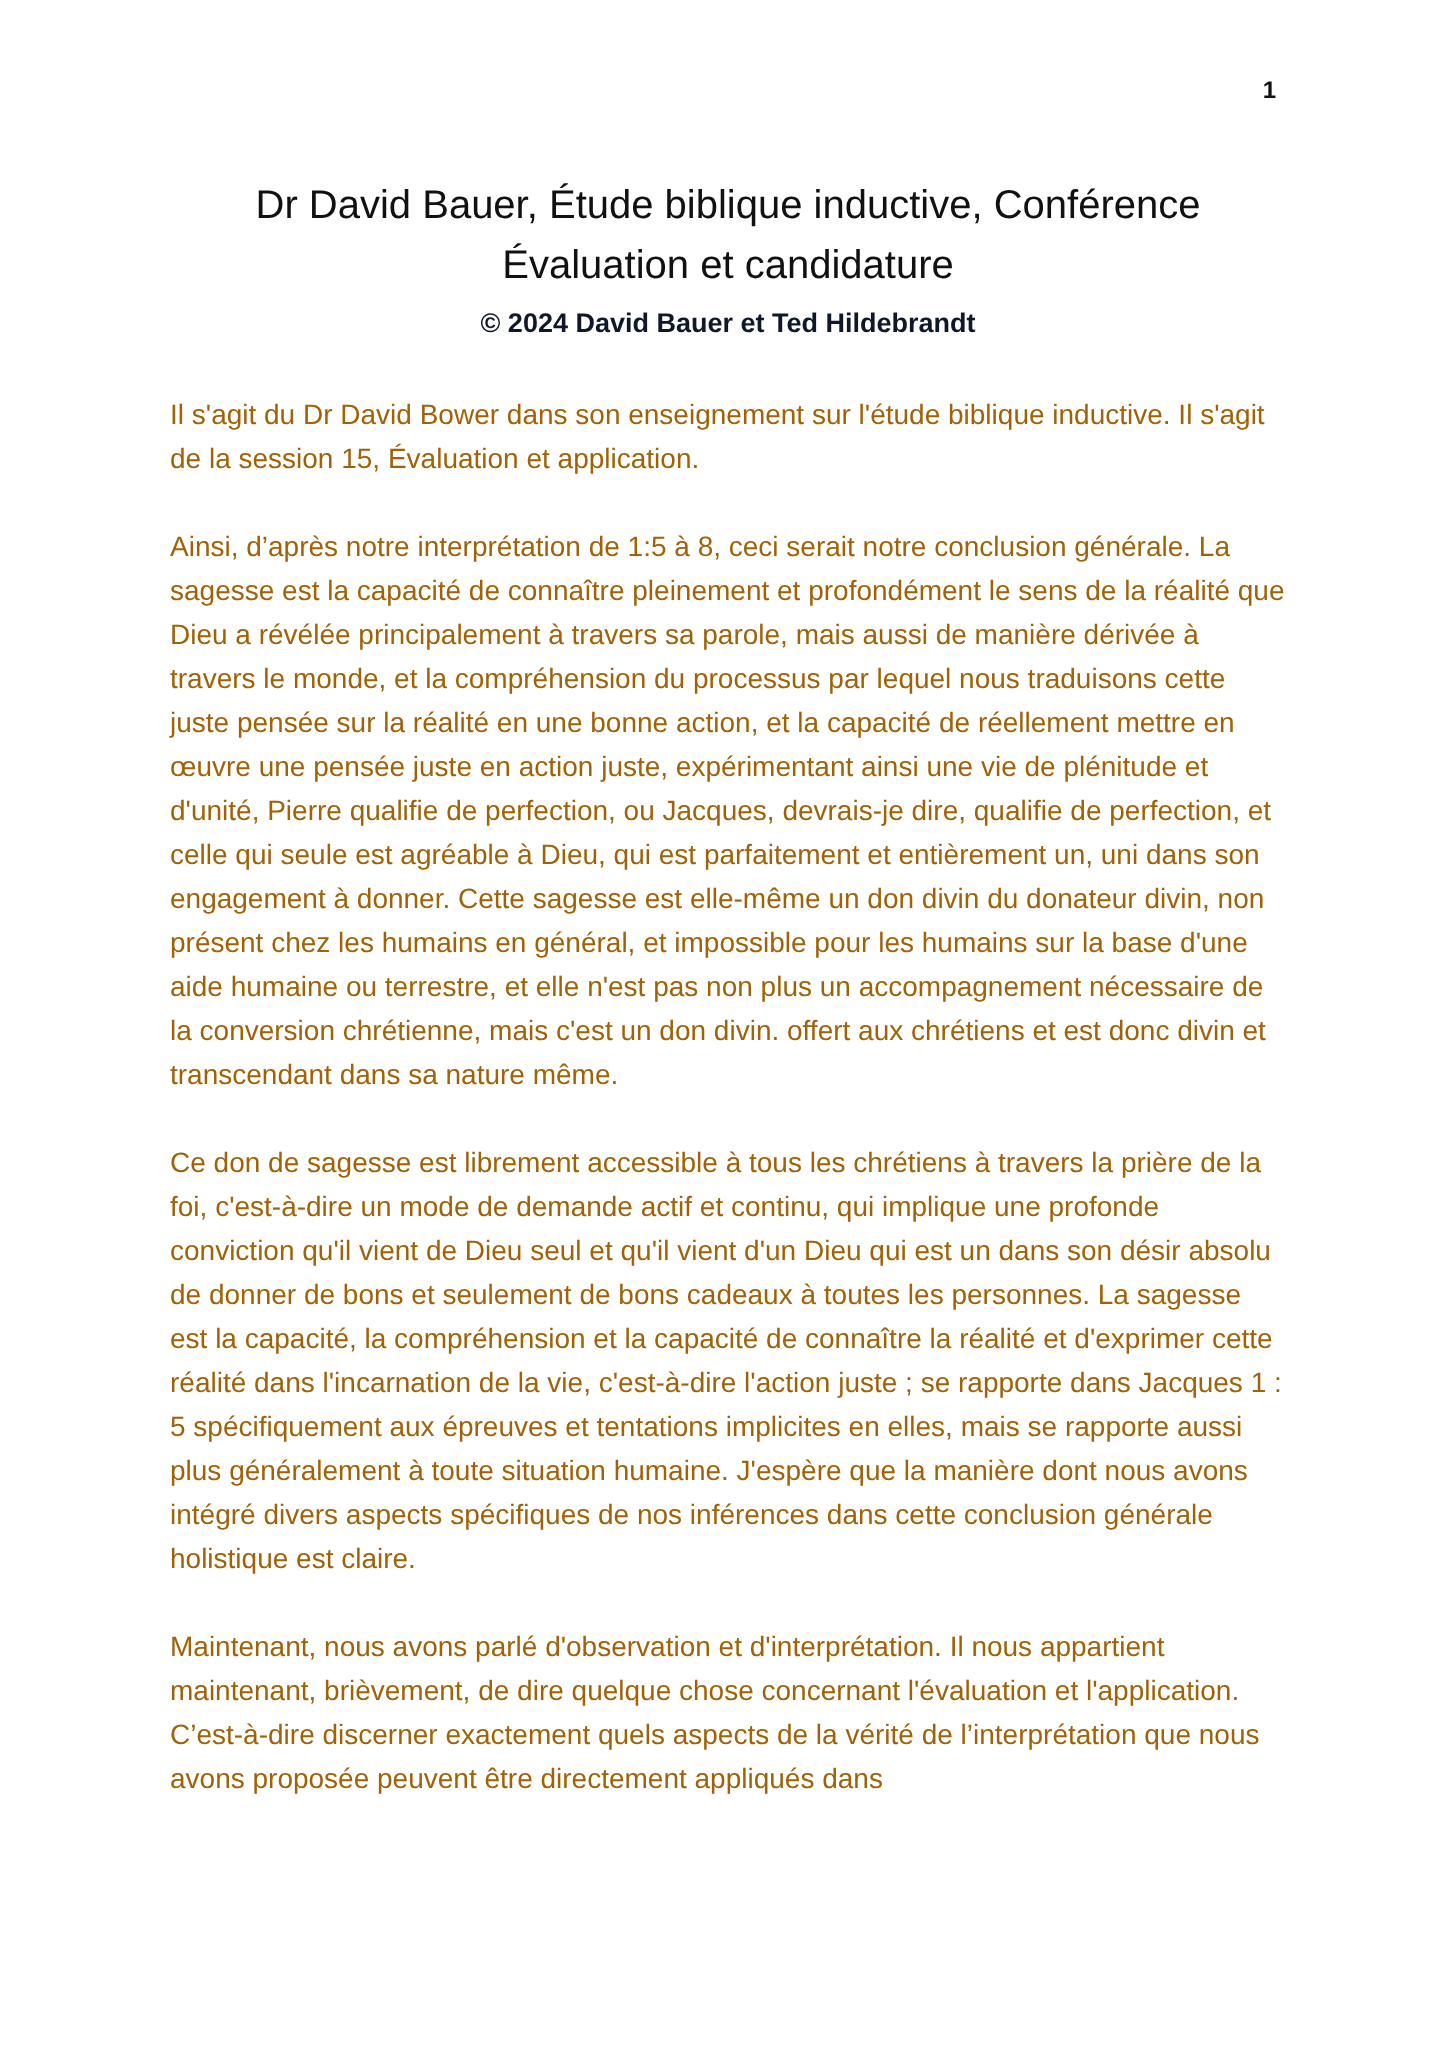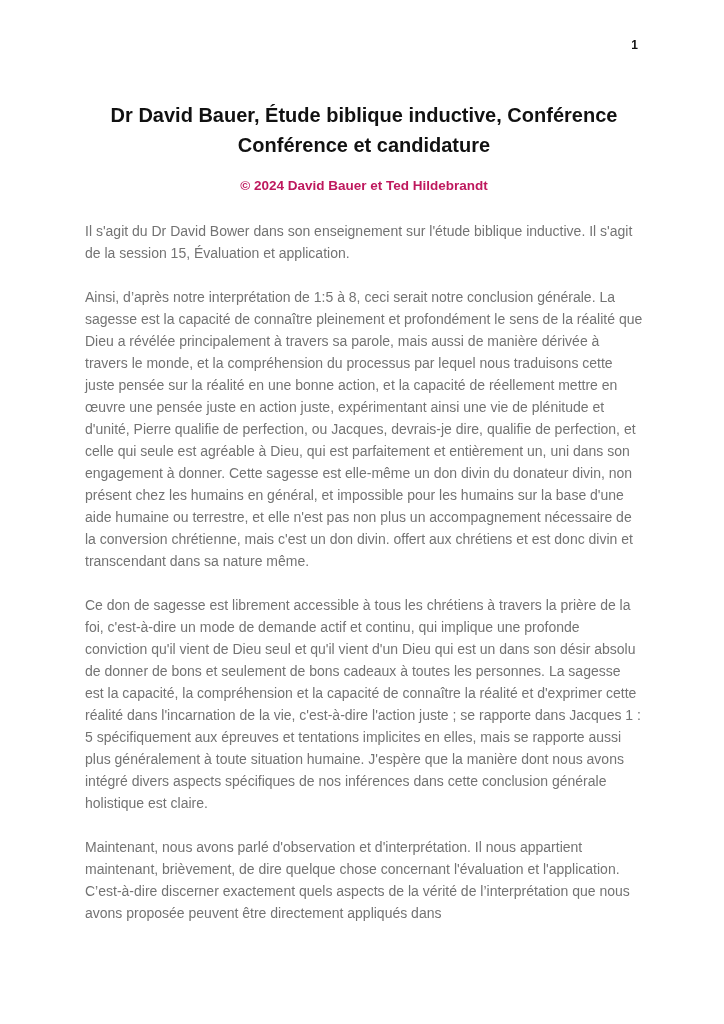--- a/index.html
+++ b/index.html
@@ -25,62 +25,62 @@
     font-weight: 700;
     color: #111111;
   }
   .content {
     position: absolute;
     left: 85px;
     top: 84px;
     width: 558px;
   }
   .doc-title {
-    margin: 16px;
+    margin: 4px;
     font-size: 20px;
-    font-weight: 700;
+    font-weight: 400;
     line-height: 30px;
     text-align: center;
     color: #111111;
     letter-spacing: 0;
   }
   .doc-title .title-line {
     display: block;
   }
   .copyright {
     margin: 2px 0 0 0;
     text-align: center;
     font-size: 13.5px;
     font-weight: 700;
     line-height: 20px;
-    color: #be185d;
+    color: #0f172a;
   }
   .body-text p {
     margin: 22px 0 0 0;
     font-size: 14px;
     line-height: 22px;
     text-align: left;
-    color: #737373;
+    color: #a16207;
   }
   .body-text p:first-child {
     margin-top: 24px;
   }
 </style>
 </head>
 <body>
 
 <div class="page">
 
   <div class="page-number">1</div>
 
   <div class="content">
 
     <h1 class="doc-title">
       <span class="title-line">Dr David Bauer, Étude biblique inductive, Conférence</span>
-      <span class="title-line">Conférence et candidature</span>
+      <span class="title-line">Évaluation et candidature</span>
     </h1>
 
     <div class="copyright">© 2024 David Bauer et Ted Hildebrandt</div>
 
     <div class="body-text">
       <p>Il s'agit du Dr David Bower dans son enseignement sur l'étude biblique inductive. Il s'agit de la session 15, Évaluation et application.</p>
       <p>Ainsi, d’après notre interprétation de 1:5 à 8, ceci serait notre conclusion générale. La sagesse est la capacité de connaître pleinement et profondément le sens de la réalité que Dieu a révélée principalement à travers sa parole, mais aussi de manière dérivée à travers le monde, et la compréhension du processus par lequel nous traduisons cette juste pensée sur la réalité en une bonne action, et la capacité de réellement mettre en œuvre une pensée juste en action juste, expérimentant ainsi une vie de plénitude et d'unité, Pierre qualifie de perfection, ou Jacques, devrais-je dire, qualifie de perfection, et celle qui seule est agréable à Dieu, qui est parfaitement et entièrement un, uni dans son engagement à donner. Cette sagesse est elle-même un don divin du donateur divin, non présent chez les humains en général, et impossible pour les humains sur la base d'une aide humaine ou terrestre, et elle n'est pas non plus un accompagnement nécessaire de la conversion chrétienne, mais c'est un don divin. offert aux chrétiens et est donc divin et transcendant dans sa nature même.</p>
       <p>Ce don de sagesse est librement accessible à tous les chrétiens à travers la prière de la foi, c'est-à-dire un mode de demande actif et continu, qui implique une profonde conviction qu'il vient de Dieu seul et qu'il vient d'un Dieu qui est un dans son désir absolu de donner de bons et seulement de bons cadeaux à toutes les personnes. La sagesse est la capacité, la compréhension et la capacité de connaître la réalité et d'exprimer cette réalité dans l'incarnation de la vie, c'est-à-dire l'action juste ; se rapporte dans Jacques 1 : 5 spécifiquement aux épreuves et tentations implicites en elles, mais se rapporte aussi plus généralement à toute situation humaine. J'espère que la manière dont nous avons intégré divers aspects spécifiques de nos inférences dans cette conclusion générale holistique est claire.</p>
       <p>Maintenant, nous avons parlé d'observation et d'interprétation. Il nous appartient maintenant, brièvement, de dire quelque chose concernant l'évaluation et l'application. C’est-à-dire discerner exactement quels aspects de la vérité de l’interprétation que nous avons proposée peuvent être directement appliqués dans</p>
     </div>

